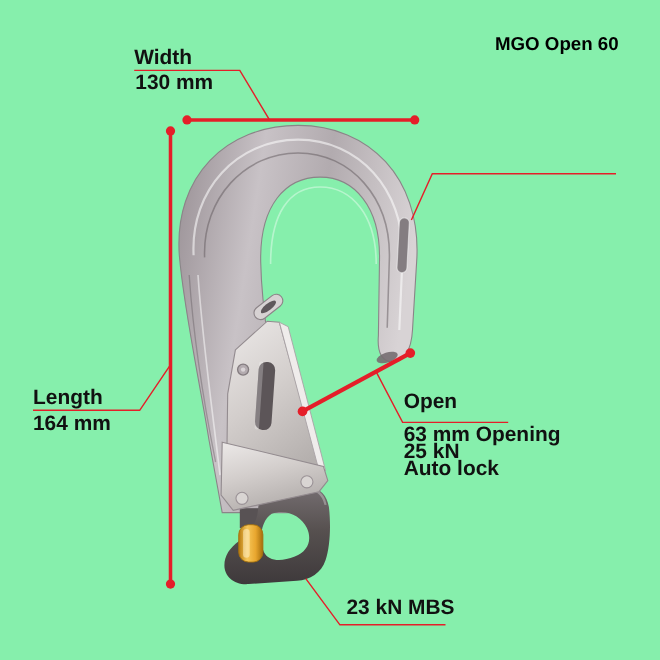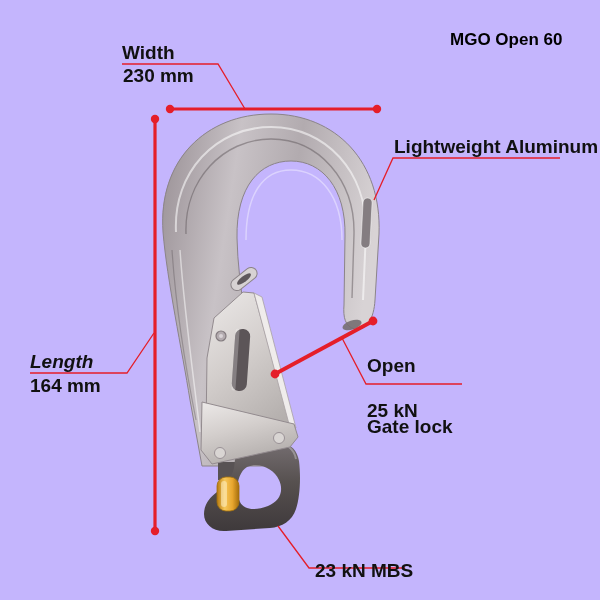--- a/index.html
+++ b/index.html
@@ -1,32 +1,32 @@
 <!DOCTYPE html>
 <html><head>
 <meta charset="utf-8">
 <style>
   html,body{margin:0;padding:0;background:#ffffff;}
   .stage{
-    position:relative;width:600px;height:600px;background:#c4b5fd;overflow:hidden;
+    position:relative;width:600px;height:600px;background:#86efac;overflow:hidden;
     font-family:"Liberation Sans", sans-serif;color:#111;
   }
   .stage svg{position:absolute;left:0;top:0;}
   .lbl{position:absolute;font-weight:bold;font-size:19px;line-height:15.5px;white-space:nowrap;color:#111;}
   .title{position:absolute;left:450px;top:30px;font-weight:bold;font-size:17px;white-space:nowrap;color:#000;}
   .w-label{left:122px;top:45px;}
   .w-value{left:123px;top:68px;}
   .mat-label{left:394px;top:139px;}
-  .len-label{left:30px;top:354px;font-style:italic;}
+  .len-label{left:30px;top:354px;}
   .len-value{left:30px;top:378px;}
   .gate-label{left:367px;top:358px;}
   .gate-spec0{left:367px;top:388px;}
   .gate-spec1{left:367px;top:403px;}
   .gate-spec2{left:367px;top:419px;}
-  .mbs-label{left:315px;top:545px;margin-top:18px;}
+  .mbs-label{left:315px;top:545px;}
 </style>
 </head>
 <body>
 
 <div class="stage">
 
   <svg width="600" height="600" viewBox="0 0 600 600">
     <defs>
       <linearGradient id="gAl" x1="0" y1="0" x2="1" y2="0.25">
         <stop offset="0" stop-color="#988f94"></stop>
@@ -138,25 +138,25 @@
       <polyline points="560,158 393,158 374,200" fill="none" stroke-width="1.3"></polyline>
       <polyline points="30,373 127,373 154,333" fill="none" stroke-width="1.3"></polyline>
       <polyline points="342,338 366,384 462,384" fill="none" stroke-width="1.3"></polyline>
       <polyline points="278,526 309,568 405,568" fill="none" stroke-width="1.3"></polyline>
     </g>
   </svg>
 
   <div class="title">MGO Open 60</div>
 
   <div class="lbl w-label">Width</div>
-  <div class="lbl w-value">230 mm</div>
+  <div class="lbl w-value">130 mm</div>
 
-  <div class="lbl mat-label">Lightweight Aluminum</div>
 
   <div class="lbl len-label">Length</div>
   <div class="lbl len-value">164 mm</div>
 
   <div class="lbl gate-label">Open</div>
+  <div class="lbl gate-spec0">63 mm Opening</div>
   <div class="lbl gate-spec1">25 kN</div>
-  <div class="lbl gate-spec2">Gate lock</div>
+  <div class="lbl gate-spec2">Auto lock</div>
 
   <div class="lbl mbs-label">23 kN MBS</div>
 </div>
 
 </body></html>

